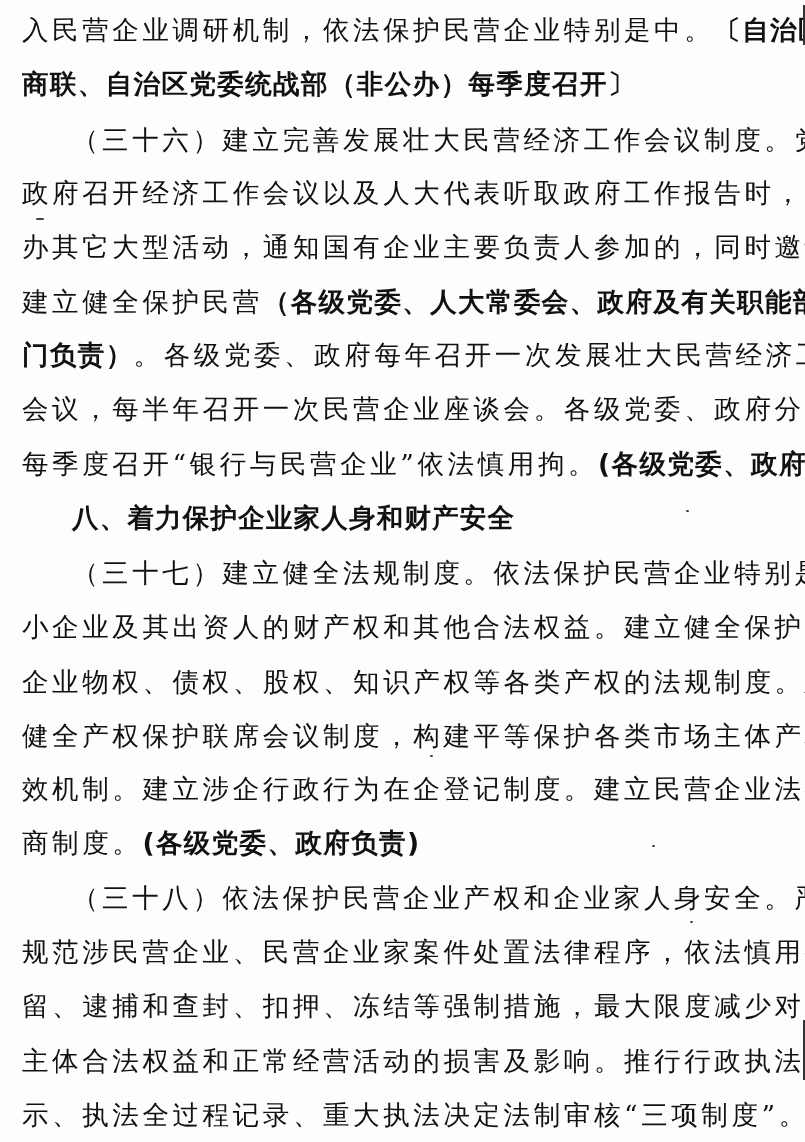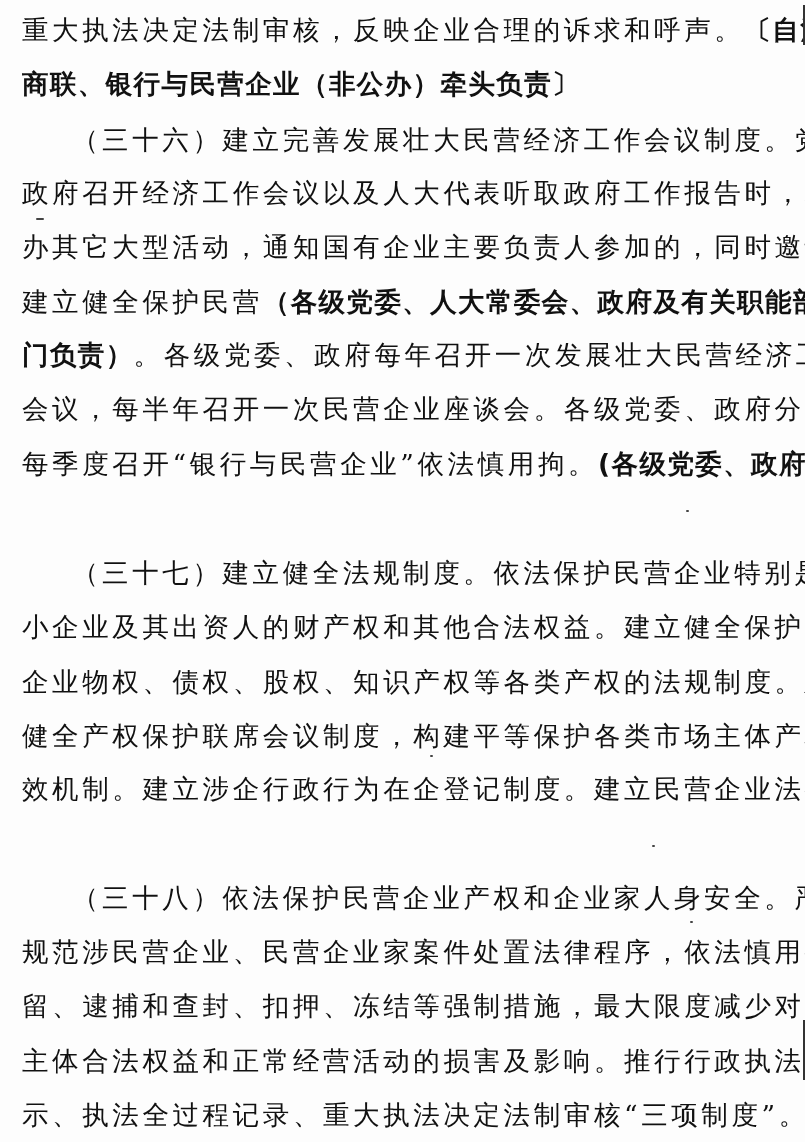--- a/index.html
+++ b/index.html
@@ -55,25 +55,25 @@
     background: #444;
     border-radius: 1px;
   }
 </style>
 </head>
 <body>
 
 <div class="page">
 
   <div class="line" style="top:10px">
-    <span>重大执法决定法制审核，反映企业合理的诉求和呼声。</span><span class="b">〔自治区工</span>
+    <span>入民营企业调研机制，依法保护民营企业特别是中。</span><span class="b">〔自治区工</span>
   </div>
 
   <div class="line" style="top:64px">
-    <span class="b">商联、银行与民营企业（非公办）牵头负责〕</span>
+    <span class="b">商联、自治区党委统战部（非公办）每季度召开〕</span>
   </div>
 
   <div class="line indent" style="top:120px">
     <span>（三十六）建立完善发展壮大民营经济工作会议制度。党委、</span>
   </div>
 
   <div class="line" style="top:173px">
     <span>政府召开经济工作会议以及人大代表听取政府工作报告时，或举</span>
   </div>
 
@@ -90,20 +90,23 @@
   </div>
 
   <div class="line" style="top:389px">
     <span>会议，每半年召开一次民营企业座谈会。各级党委、政府分管领导</span>
   </div>
 
   <div class="line" style="top:444px">
     <span>每季度召开“银行与民营企业”依法慎用拘。</span><span class="b">(各级党委、政府负责)</span>
   </div>
 
+  <div class="line indent heading" style="top:498px">
+    <span>八、着力保护企业家人身和财产安全</span>
+  </div>
 
   <div class="line indent" style="top:553px">
     <span>（三十七）建立健全法规制度。依法保护民营企业特别是中</span>
   </div>
 
   <div class="line" style="top:607px">
     <span>小企业及其出资人的财产权和其他合法权益。建立健全保护民营</span>
   </div>
 
   <div class="line" style="top:662px">
@@ -111,20 +114,23 @@
   </div>
 
   <div class="line" style="top:716px">
     <span>健全产权保护联席会议制度，构建平等保护各类市场主体产权长</span>
   </div>
 
   <div class="line" style="top:769px">
     <span>效机制。建立涉企行政行为在企登记制度。建立民营企业法律磋</span>
   </div>
 
+  <div class="line" style="top:823px">
+    <span>商制度。</span><span class="b">(各级党委、政府负责)</span>
+  </div>
 
   <div class="line indent" style="top:878px">
     <span>（三十八）依法保护民营企业产权和企业家人身安全。严格</span>
   </div>
 
   <div class="line" style="top:932px">
     <span>规范涉民营企业、民营企业家案件处置法律程序，依法慎用拘</span>
   </div>
 
   <div class="line" style="top:986px">

